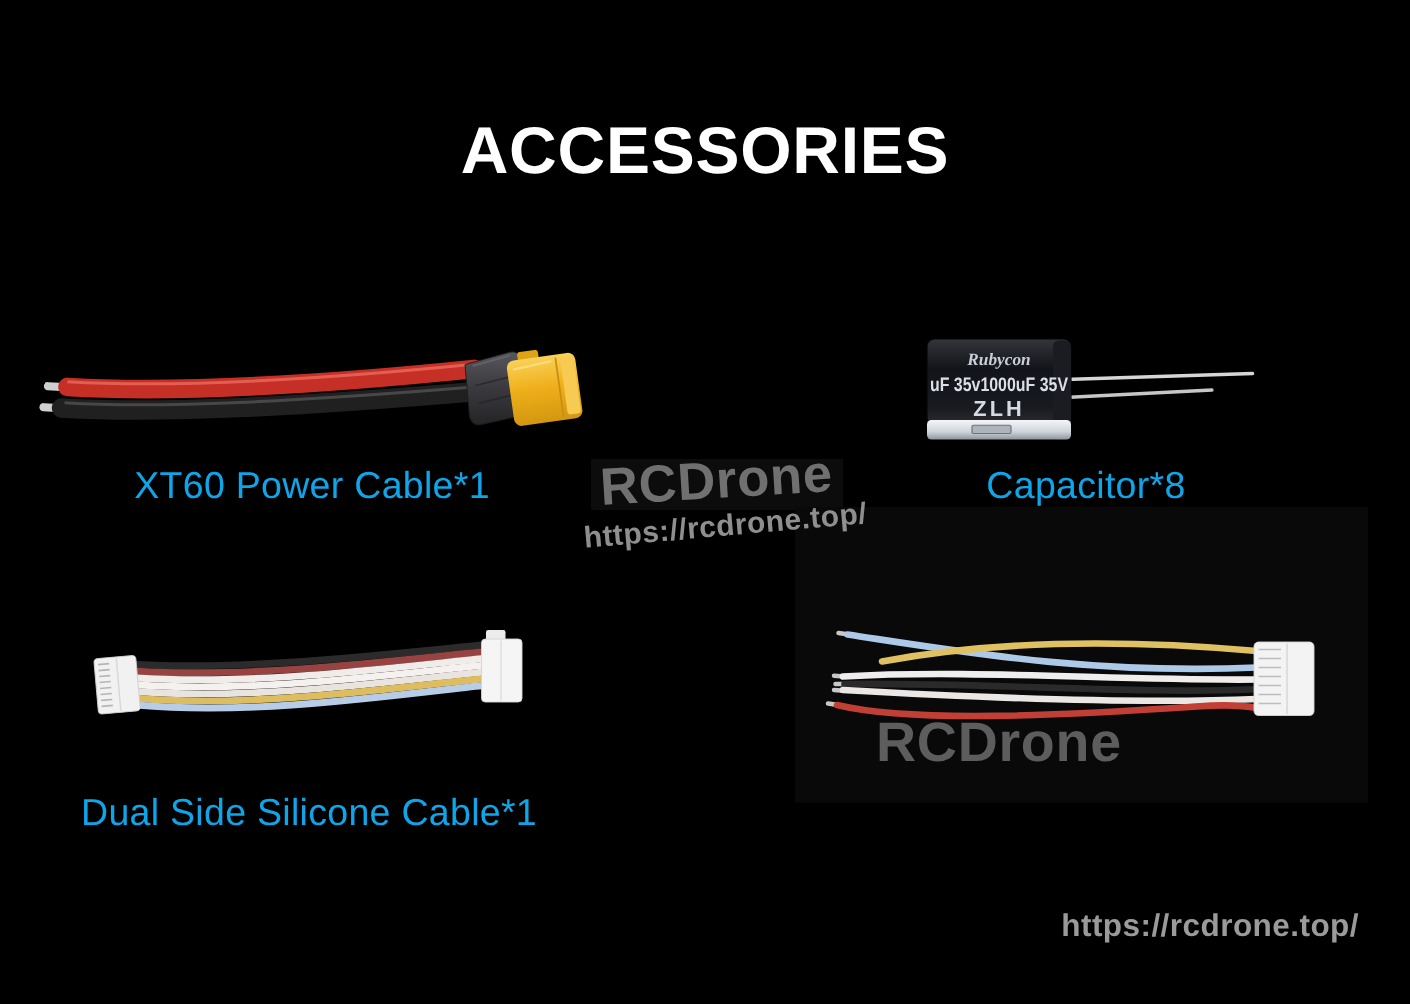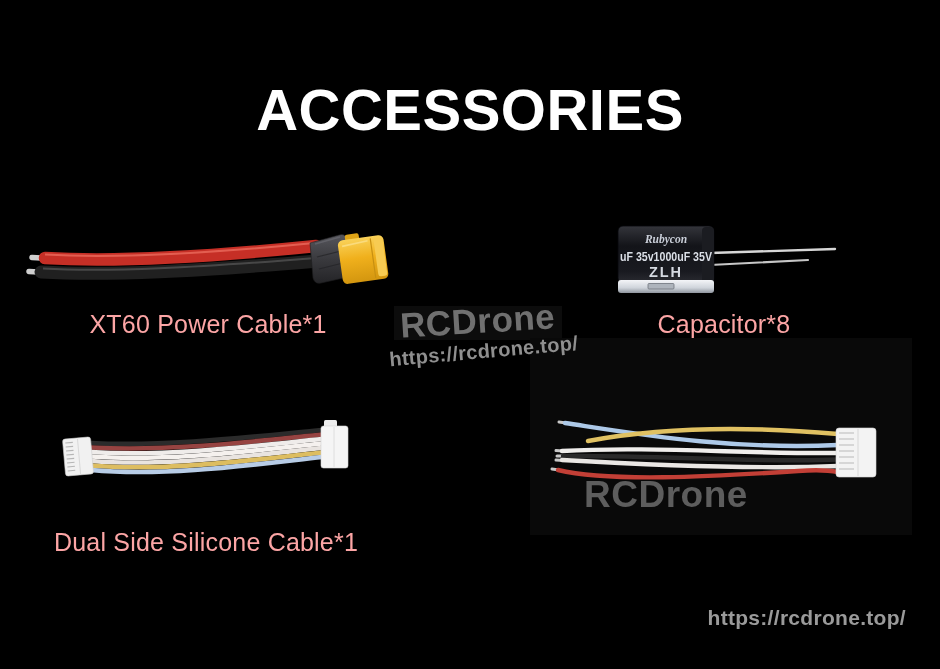--- a/index.html
+++ b/index.html
@@ -6,24 +6,24 @@
   #canvas{
     position:relative;width:940px;height:669px;background:#000;overflow:hidden;
     font-family:"Liberation Sans", sans-serif;
   }
   .panel{position:absolute;z-index:0;}
   .panel-wm{left:394px;top:306px;width:168px;height:34px;background:#0c0c0c;}
   .panel-single{left:530px;top:338px;width:382px;height:197px;background:#090909;}
 
   .title{
     position:absolute;left:0;top:76px;width:100%;text-align:center;
-    font-size:58px;font-weight:bold;color:#ffffff;letter-spacing:0.5px;z-index:2;
+    font-size:44px;font-weight:bold;color:#ffffff;letter-spacing:0.5px;z-index:2;
   }
   .item-label{
-    position:absolute;color:#fca5a5;font-size:25px;font-weight:400;
+    position:absolute;color:#0ea5e9;font-size:25px;font-weight:400;
     text-align:center;z-index:3;letter-spacing:0.2px;
   }
   .lbl-xt60{left:28px;top:310px;width:360px;}
   .lbl-cap{left:600px;top:310px;width:248px;}
   .lbl-dual{left:36px;top:528px;width:340px;}
   .lbl-single{left:545px;top:507px;width:342px;}
 
   .wm-brand-center{
     position:absolute;left:400px;top:301px;font-size:35px;font-weight:700;
     color:#707070;transform:rotate(-3.5deg);z-index:1;letter-spacing:0.5px;

